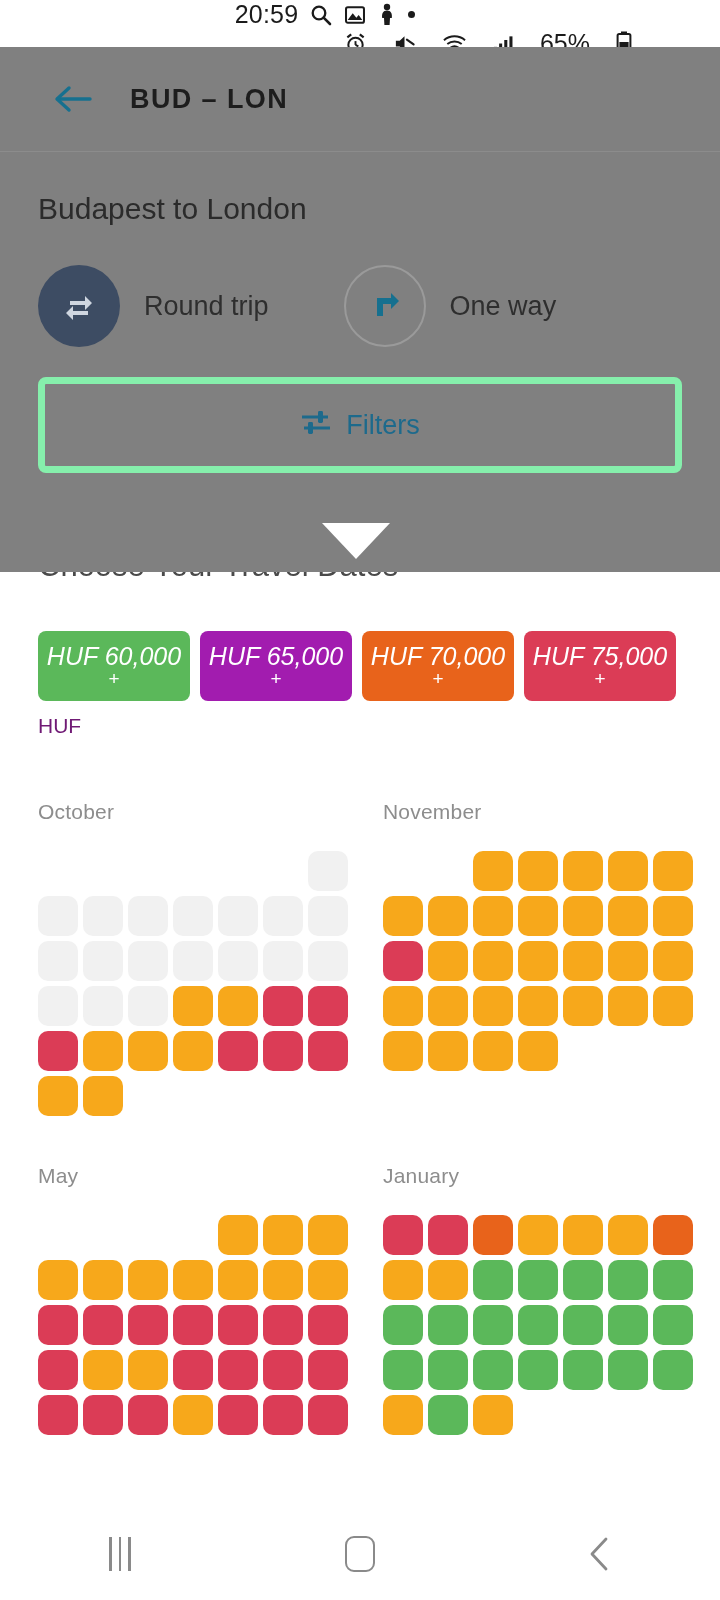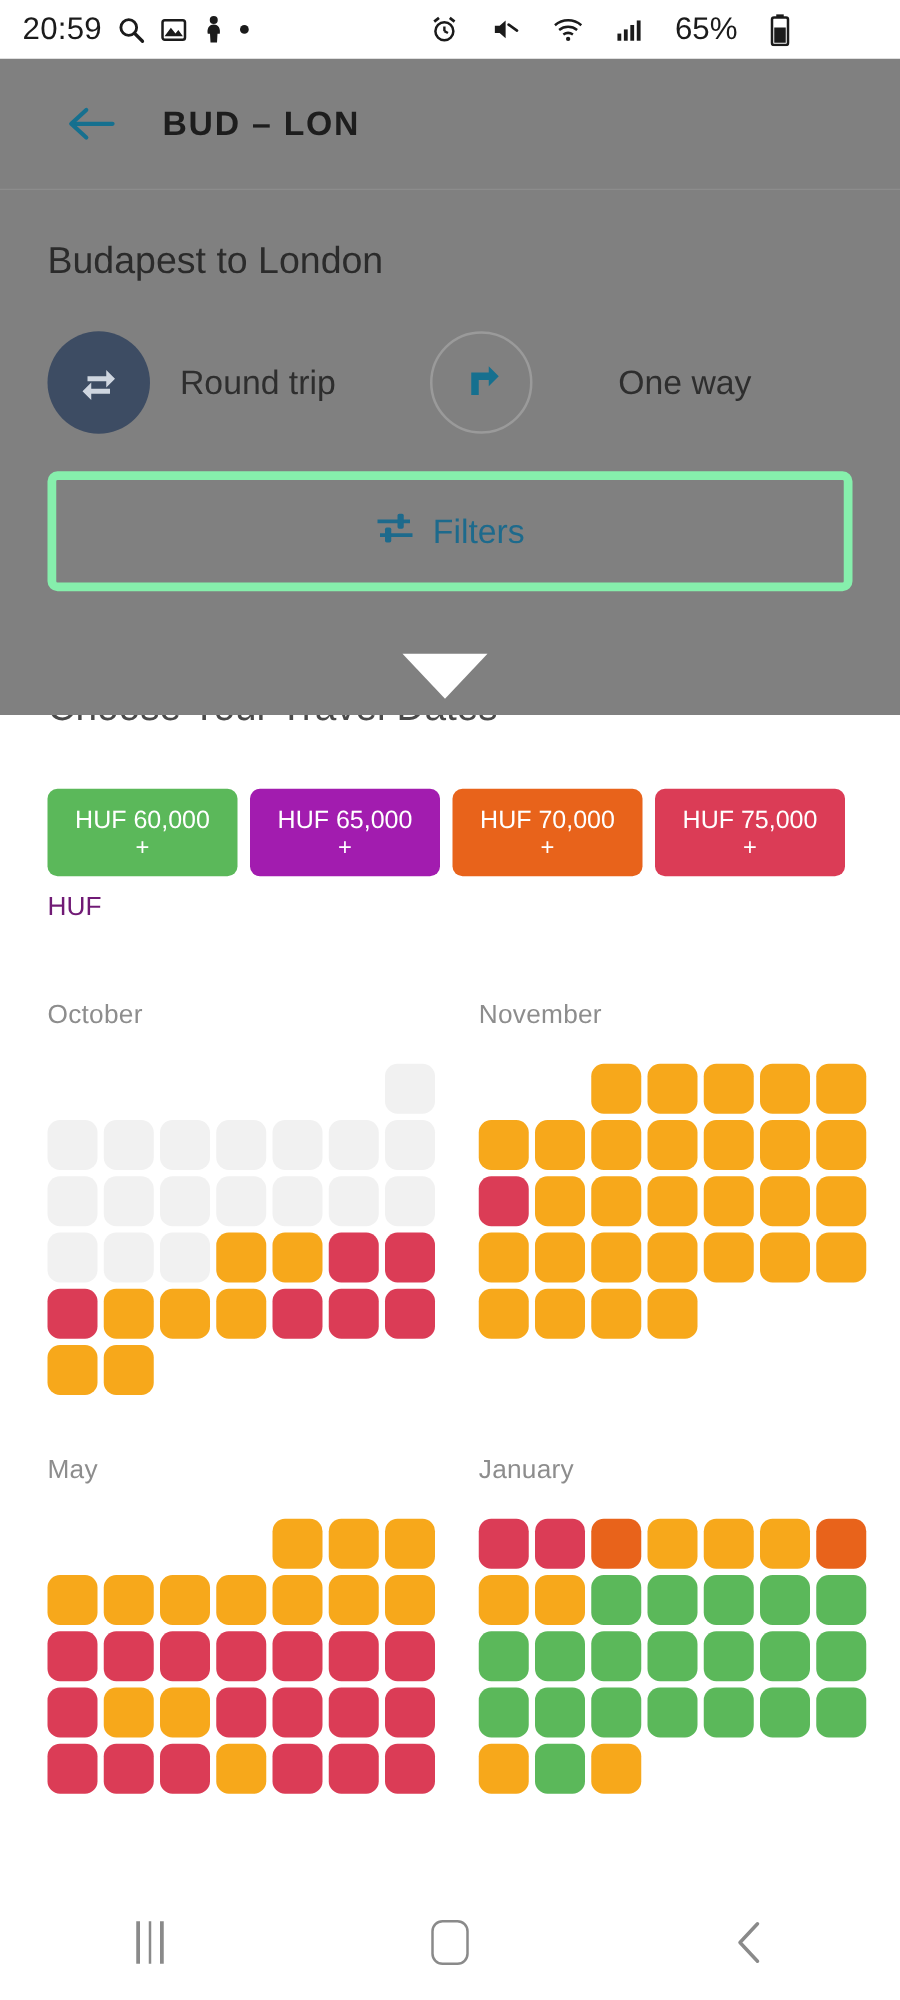--- a/index.html
+++ b/index.html
@@ -8,21 +8,21 @@
     background: #ffffff;
     font-family: "Liberation Sans", "DejaVu Sans", sans-serif;
     overflow: hidden;
   }
   #app { position: relative; width: 720px; height: 1600px; background: #fff; }
 
   
   .statusbar {
     position: absolute; top: 0; left: 0; width: 650px; height: 47px;
     background: #ffffff; display: flex; align-items: center;
-    padding: 0 18px; color: #1a1a1a;
+    padding: 0 18px; color: #1a1a1a; flex-direction: column;
   }
   .sb-left { display: flex; align-items: center; gap: 11px; }
   .sb-right { display: flex; align-items: center; gap: 26px; margin-left: auto; }
   .sb-time { font-size: 25px; letter-spacing: .2px; color: #1b1b1b; }
   .sb-pct { font-size: 25px; color: #1b1b1b; }
   .sb-ico { display: inline-flex; align-items: center; justify-content: center; }
   .sb-dot { width: 7px; height: 7px; border-radius: 50%; background: #1b1b1b; display:inline-block; }
 
   
   .dim {
@@ -48,21 +48,21 @@
 
   .triptypes { position: absolute; left: 38px; top: 218px; display: flex; align-items: center; }
   .trip { display: flex; align-items: center; }
   .trip-circle {
     width: 82px; height: 82px; border-radius: 50%;
     display: flex; align-items: center; justify-content: center;
   }
   .trip-circle.sel { background: #3d4c63; }
   .trip-circle.unsel { border: 2px solid #9a9a9a; }
   .trip-label { margin-left: 24px; font-size: 27px; color: #2e2e2e; }
-  .trip.second { margin-left: 75px; gap: 45px; }
+  .trip.second { margin-left: 75px; }
 
   .filterbox {
     position: absolute; left: 38px; top: 330px; width: 644px; height: 96px;
     border: 7px solid #86efac; border-radius: 8px;
     display: flex; align-items: center; justify-content: center; gap: 14px;
   }
   .filter-label { font-size: 27px; color: #1d6a8c; }
 
   
   .tooltip {
@@ -85,21 +85,21 @@
     position: absolute; left: 38px; top: 548px;
     font-size: 31px; color: #4a4a4a; font-weight: 400; z-index: 1;
   }
 
   .legend { position: absolute; left: 38px; top: 631px; display: flex; gap: 10px; }
   .legend-pill {
     width: 152px; height: 70px; border-radius: 8px;
     display: flex; flex-direction: column; align-items: center; justify-content: center;
     color: #ffffff;
   }
-  .legend-amount { font-size: 20px; font-weight: 400; line-height: 25px; }
+  .legend-amount { font-size: 25px; font-weight: 400; line-height: 25px; font-style: italic; }
   .legend-plus { font-size: 19px; line-height: 20px; }
 
   .currency {
     position: absolute; left: 38px; top: 714px;
     font-size: 21px; color: #701a75;
   }
 
   
   .cal-grid {
     position: absolute; left: 0; top: 800px; width: 720px;

